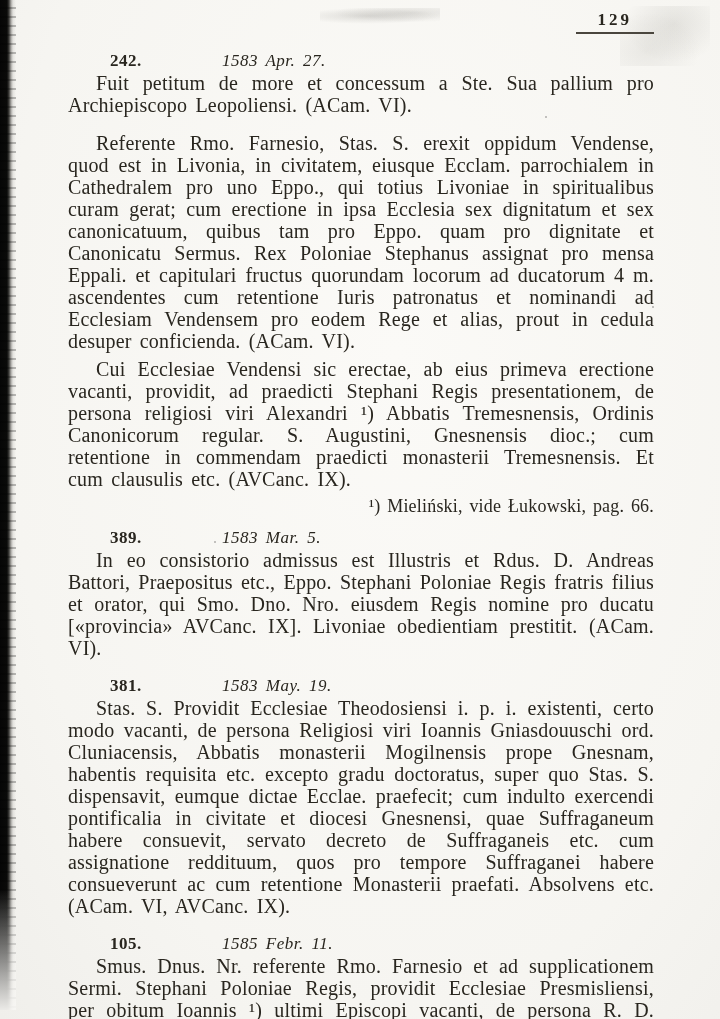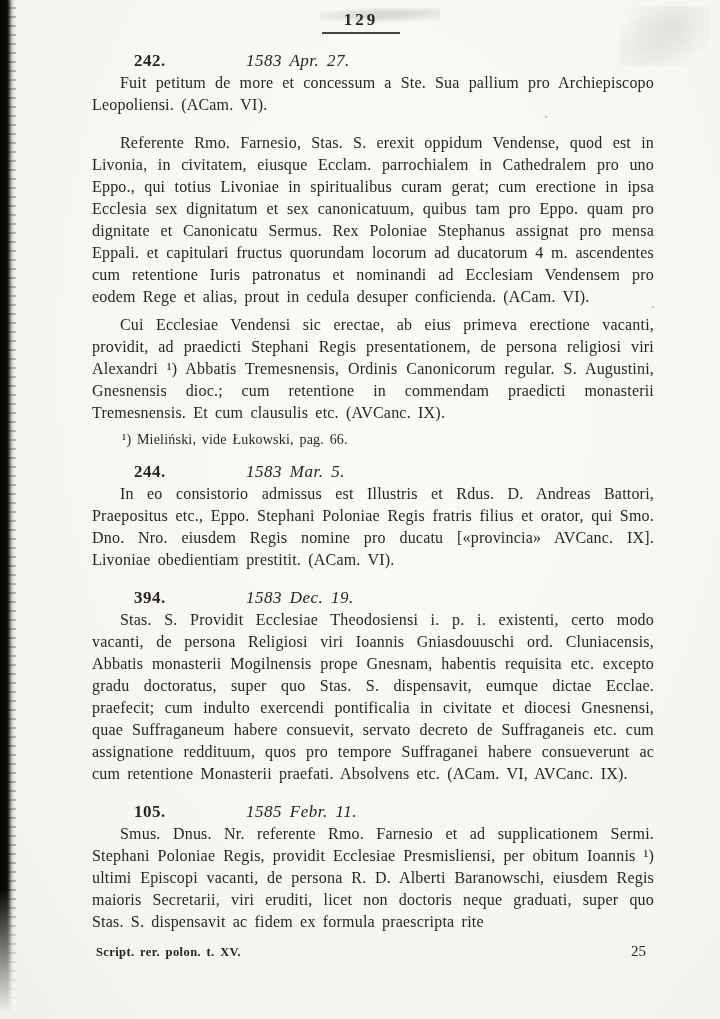--- a/index.html
+++ b/index.html
@@ -41,31 +41,31 @@
   .speck-1 { left: 545px; top: 116px; width: 2px; height: 2px; }
   .speck-2 { left: 652px; top: 306px; width: 2px; height: 2px; }
   .speck-3 { left: 214px; top: 541px; width: 2px; height: 2px; }
 
   .content {
     position: absolute;
     left: 68px; top: 10px;
     width: 586px;
   }
 
-  .page-head { text-align: center; margin-bottom: 14px; }
+  .page-head { text-align: right; margin-bottom: 14px; }
   .page-number {
     display: inline-block;
     font-weight: bold;
     font-size: 17px;
     letter-spacing: 3px;
     padding: 0 22px 2px 22px;
     border-bottom: 2px solid #4a463e;
   }
 
-  .entry { margin-top: 16px; margin-left: 24px; }
+  .entry { margin-top: 16px; }
   .entry-head {
     padding-left: 42px;
     line-height: 22px;
     white-space: nowrap;
   }
   .entry-num {
     display: inline-block;
     width: 112px;
     font-weight: bold;
     font-size: 17px;
@@ -75,34 +75,35 @@
     font-style: italic;
     font-size: 17px;
     letter-spacing: 0.5px;
     word-spacing: 3px;
   }
 
   p.body-par {
     margin: 0;
     text-indent: 28px;
     text-align: justify;
-    font-size: 16px;
+    font-size: 20px;
     line-height: 22px;
     letter-spacing: 0.2px;
     word-spacing: 3px;
   }
   p.body-par + p.body-par { margin-top: 6px; font-family: Liberation Serif, serif; }
 
   .footnote {
     margin-top: 7px;
     padding-left: 30px;
-    font-size: 14px;
+    font-size: 18px;
     line-height: 18px;
     letter-spacing: 0.2px;
     word-spacing: 2px;
+    text-align: right;
   }
   .entry.after-footnote { margin-top: 12px; }
 
   .page-foot {
     display: flex;
     align-items: baseline;
     margin-top: 9px;
     line-height: 18px;
   }
   .foot-caption {
@@ -142,28 +143,28 @@
   </section>
 
   <section class="entry">
     <p class="body-par">Referente Rmo. Farnesio, Stas. S. erexit oppidum Vendense, quod est in Livonia, in civitatem, eiusque Ecclam. parrochialem in Cathedralem pro uno Eppo., qui totius Livoniae in spiritualibus curam gerat; cum erectione in ipsa Ecclesia sex dignitatum et sex canonicatuum, quibus tam pro Eppo. quam pro dignitate et Canonicatu Sermus. Rex Poloniae Stephanus assignat pro mensa Eppali. et capitulari fructus quorundam locorum ad ducatorum 4 m. ascendentes cum retentione Iuris patronatus et nominandi ad Ecclesiam Vendensem pro eodem Rege et alias, prout in cedula desuper conficienda. (ACam. VI).</p>
     <p class="body-par">Cui Ecclesiae Vendensi sic erectae, ab eius primeva erectione vacanti, providit, ad praedicti Stephani Regis presentationem, de persona religiosi viri Alexandri ¹) Abbatis Tremesnensis, Ordinis Canonicorum regular. S. Augustini, Gnesnensis dioc.; cum retentione in commendam praedicti monasterii Tremesnensis. Et cum clausulis etc. (AVCanc. IX).</p>
     <div class="footnote">¹) Mieliński, vide Łukowski, pag. 66.</div>
   </section>
 
   <section class="entry after-footnote">
     <div class="entry-head">
-      <span class="entry-num">244.</span><span class="entry-date">1583 Mar. 5.</span>
+      <span class="entry-num">389.</span><span class="entry-date">1583 Mar. 5.</span>
     </div>
     <p class="body-par">In eo consistorio admissus est Illustris et Rdus. D. Andreas Battori, Praepositus etc., Eppo. Stephani Poloniae Regis fratris filius et orator, qui Smo. Dno. Nro. eiusdem Regis nomine pro ducatu [«provincia» AVCanc. IX]. Livoniae obedientiam prestitit. (ACam. VI).</p>
   </section>
 
   <section class="entry">
     <div class="entry-head">
-      <span class="entry-num">394.</span><span class="entry-date">1583 Dec. 19.</span>
+      <span class="entry-num">381.</span><span class="entry-date">1583 May. 19.</span>
     </div>
     <p class="body-par">Stas. S. Providit Ecclesiae Theodosiensi i. p. i. existenti, certo modo vacanti, de persona Religiosi viri Ioannis Gniasdouuschi ord. Cluniacensis, Abbatis monasterii Mogilnensis prope Gnesnam, habentis requisita etc. excepto gradu doctoratus, super quo Stas. S. dispensavit, eumque dictae Ecclae. praefecit; cum indulto exercendi pontificalia in civitate et diocesi Gnesnensi, quae Suffraganeum habere consuevit, servato decreto de Suffraganeis etc. cum assignatione reddituum, quos pro tempore Suffraganei habere consueverunt ac cum retentione Monasterii praefati. Absolvens etc. (ACam. VI, AVCanc. IX).</p>
   </section>
 
   <section class="entry">
     <div class="entry-head">
       <span class="entry-num">105.</span><span class="entry-date">1585 Febr. 11.</span>
     </div>
     <p class="body-par">Smus. Dnus. Nr. referente Rmo. Farnesio et ad supplicationem Sermi. Stephani Poloniae Regis, providit Ecclesiae Presmisliensi, per obitum Ioannis ¹) ultimi Episcopi vacanti, de persona R. D. Alberti Baranowschi, eiusdem Regis maioris Secretarii, viri eruditi, licet non doctoris neque graduati, super quo Stas. S. dispensavit ac fidem ex formula praescripta rite</p>
   </section>

